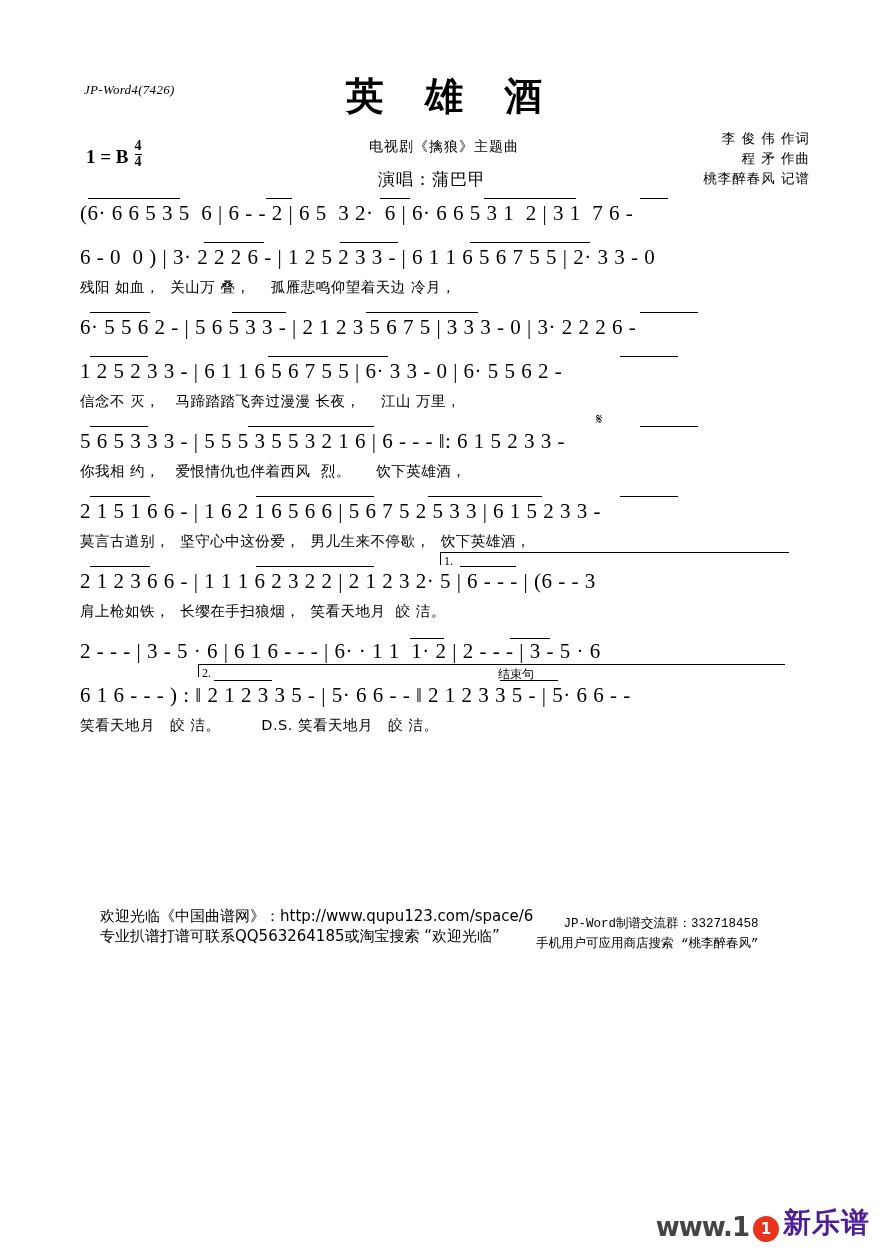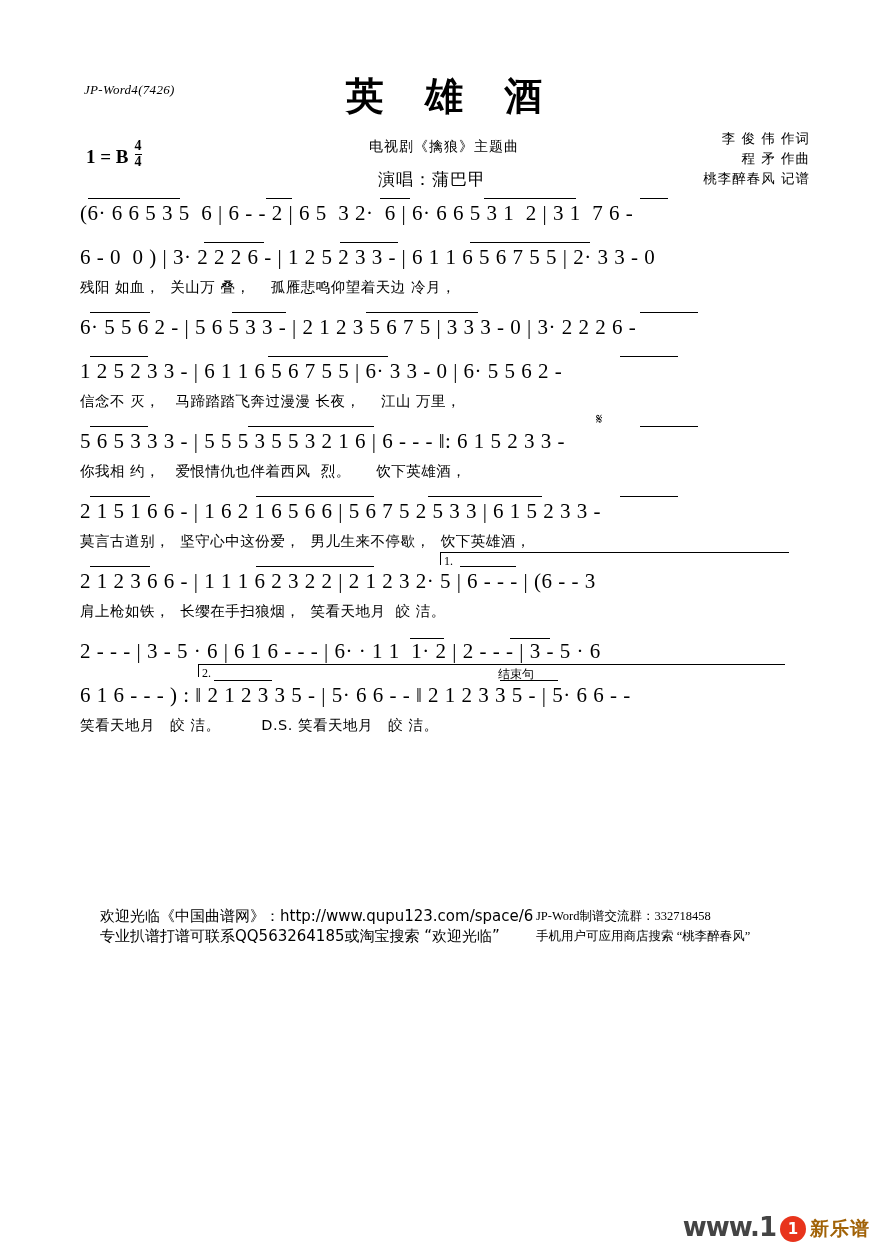--- a/index.html
+++ b/index.html
@@ -162,23 +162,24 @@
     left: 0;
     top: 0;
     font-family: "DejaVu Sans", sans-serif;
     font-size: 15px;
     letter-spacing: 0;
     margin-left: 16px;
   }
   .footer-col-right {
     position: absolute;
     left: 452px;
-    top: 0;
-    font-family: Liberation Serif, serif;
+    top: 8px;
+    font-family: Liberation Mono, monospace;
     font-size: 12.5px;
+    text-align: right;
   }
   
   .watermark {
     position: absolute;
     right: 18px;
     bottom: 14px;
     display: flex;
     align-items: flex-end;
     font-family: "DejaVu Sans", sans-serif;
   }
@@ -196,23 +197,23 @@
     background: #e8341c;
     color: #fff;
     font-size: 15px;
     font-weight: bold;
     display: flex;
     align-items: center;
     justify-content: center;
     margin: 0 4px;
   }
   .watermark .wm-name {
-    font-size: 19px;
-    font-weight: bold;
-    color: #a16207;
+    font-size: 28px;
+    font-weight: bold;
+    color: #4c1d95;
     letter-spacing: 1px;
   }
 </style>
 </head>
 <body>
 
 <div class="page">
 
   <div class="doc-code">JP-Word4(7426)</div>
 

